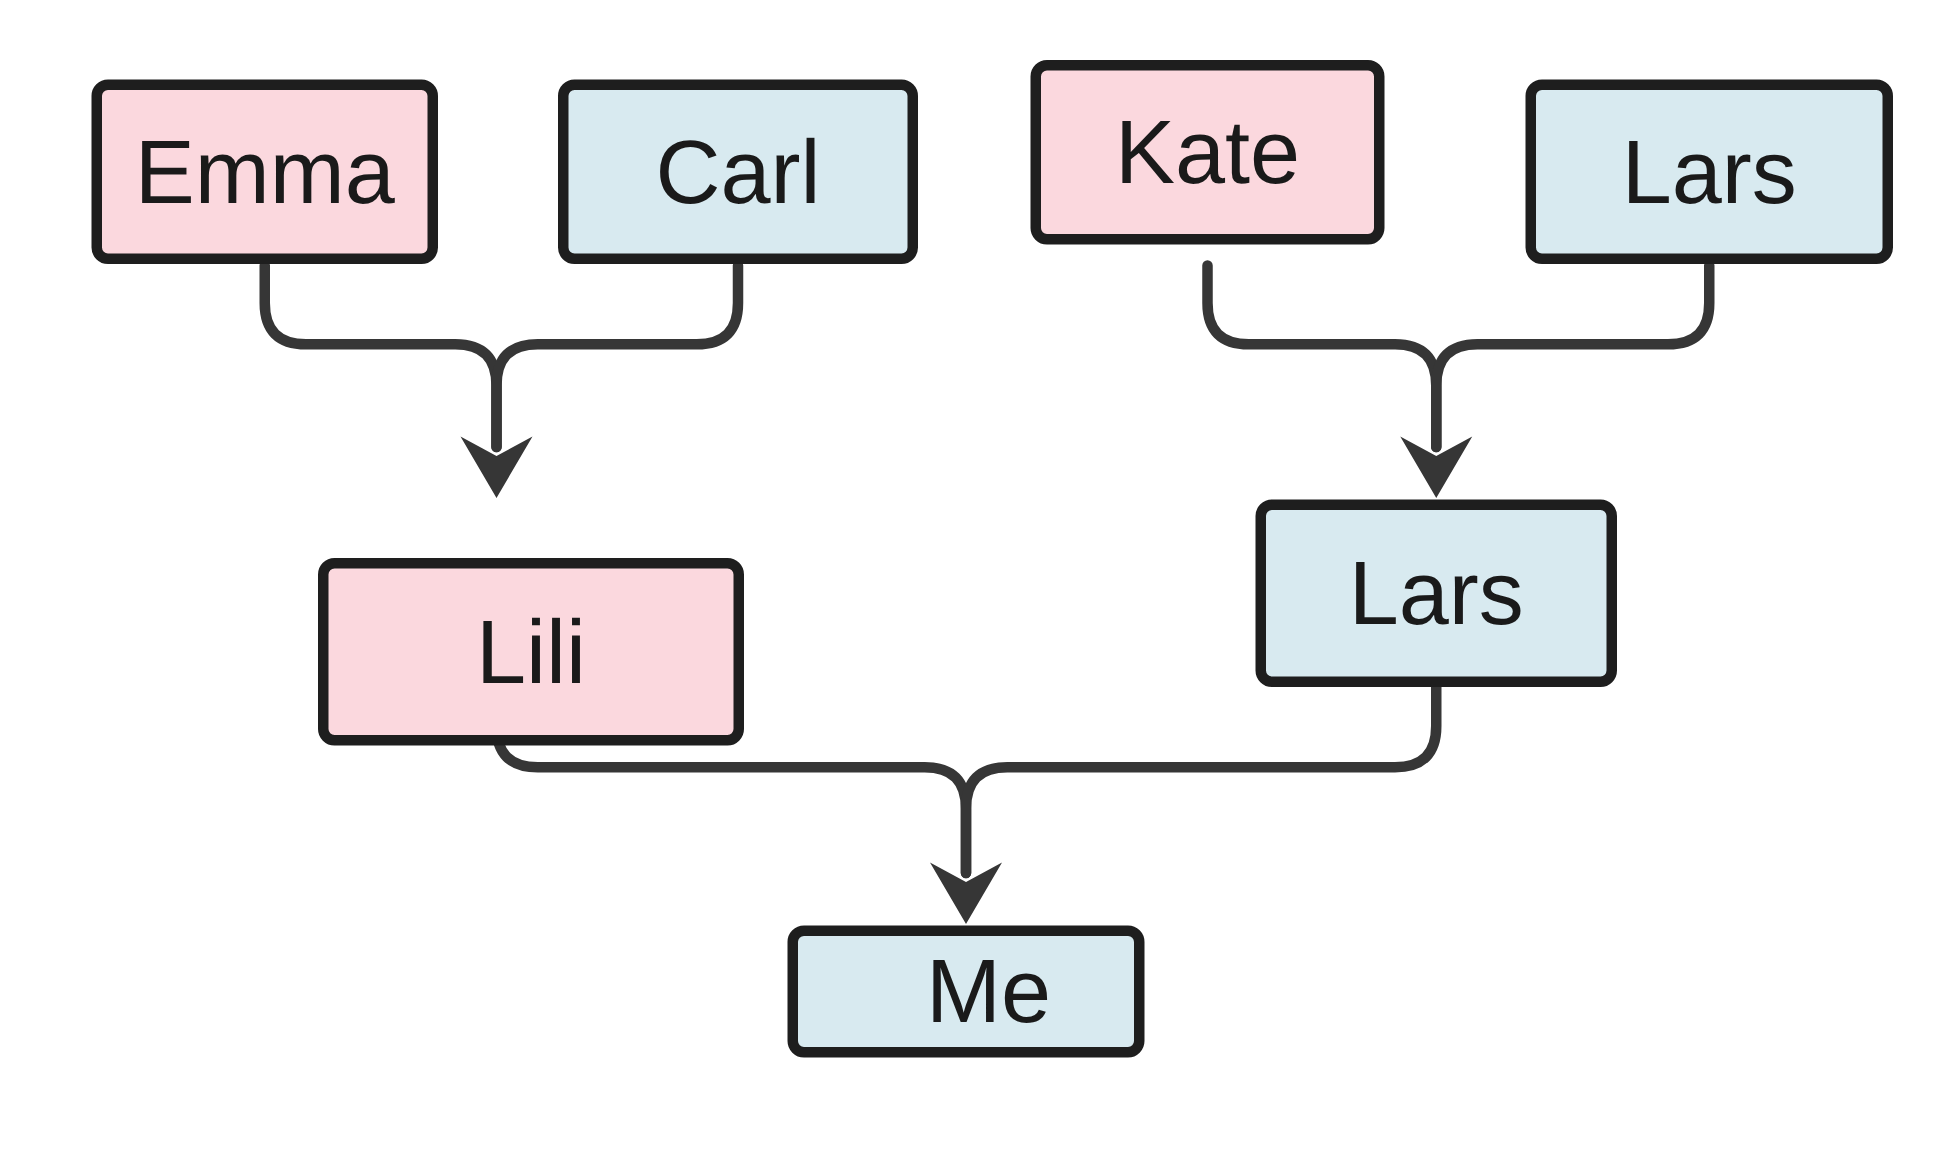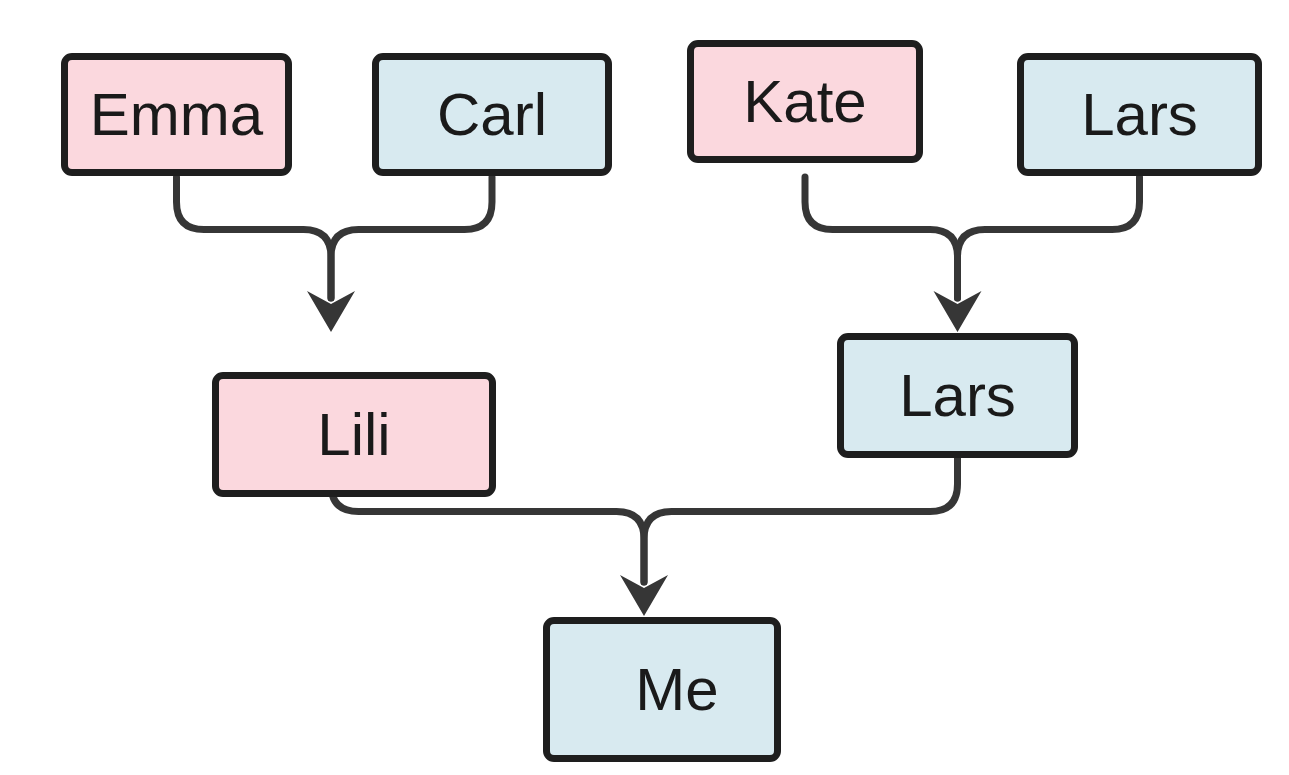--- a/index.html
+++ b/index.html
@@ -48,21 +48,21 @@
   }
   .node-pink { background: var(--pink-fill, #fbd8de); }
   .node-blue { background: var(--blue-fill, #d8eaf0); }
 
   .node-emma { left:  61px; top:  53px; width: 231px; height: 123px; }
   .node-carl { left: 372px; top:  53px; width: 240px; height: 123px; }
   .node-kate { left: 687px; top:  40px; width: 236px; height: 123px; }
   .node-lars { left: 1017px; top: 53px; width: 245px; height: 123px; }
   .node-lili { left: 212px; top: 329px; width: 284px; height: 125px; margin-top: 43px; }
   .node-olaf { left: 837px; top: 333px; width: 241px; height: 125px; }
-  .node-me   { left: 543px; top: 617px; width: 238px; height: 145px; padding-left: 30px; }
+  .node-me   { left: 525px; top: 617px; width: 238px; height: 88px; padding-left: 30px; }
 </style>
 </head>
 <body>
 
 <div class="canvas">
 
   <svg class="edges-layer" viewBox="0 0 1289 775" xmlns="http://www.w3.org/2000/svg">
 
     <path class="edge" d="M 176.5 177 V 202 Q 176.5 229.5 204 229.5 H 303.5 Q 331 229.5 331 257 V 298"></path>
 

